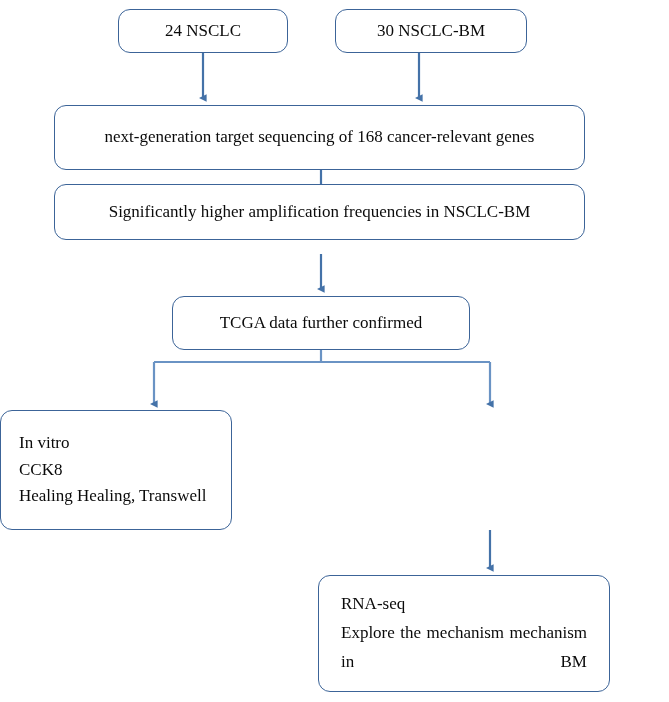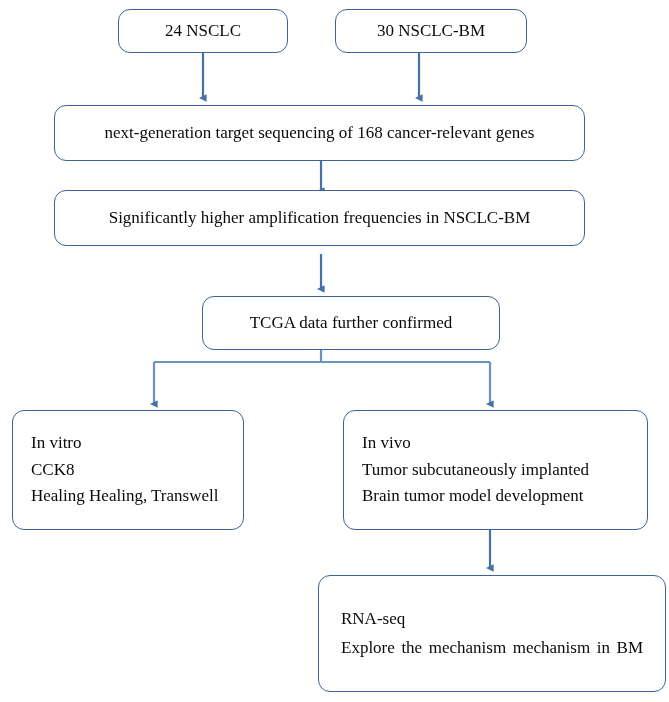--- a/index.html
+++ b/index.html
@@ -104,42 +104,37 @@
   </svg>
 
   <div class="node centered" style="left:118px; top:9px; width:170px; height:44px;">
     <div class="line">24 NSCLC</div>
   </div>
 
   <div class="node centered" style="left:335px; top:9px; width:192px; height:44px;">
     <div class="line">30 NSCLC-BM</div>
   </div>
 
-  <div class="node centered" style="left:54px; top:105px; width:531px; height:56px;">
+  <div class="node centered" style="left:54px; top:105px; width:531px; height:65px;">
     <div class="line">next-generation target sequencing of 168 cancer-relevant genes</div>
   </div>
 
-  <div class="node centered" style="left:54px; top:190px; width:531px; height:56px;">
+  <div class="node centered" style="left:54px; top:184px; width:531px; height:56px;">
     <div class="line">Significantly higher amplification frequencies in NSCLC-BM</div>
   </div>
 
-  <div class="node centered" style="left:172px; top:296px; width:298px; height:54px;margin-left:30px;">
+  <div class="node centered" style="left:172px; top:296px; width:298px; height:54px;">
     <div class="line">TCGA data further confirmed</div>
   </div>
 
-  <div class="node left-text" style="left:12px; top:410px; width:232px; height:120px;">
+  <div class="node left-text" style="left:0; top:410px; width:232px; height:120px;">
     <div class="line">In vitro</div>
     <div class="line">CCK8</div>
     <div class="line">Healing Healing, Transwell</div>
   </div>
 
-  <div class="node left-text" style="left:343px; top:410px; width:305px; height:120px;">
-    <div class="line">In vivo</div>
-    <div class="line">Tumor subcutaneously implanted</div>
-    <div class="line">Brain tumor model development</div>
-  </div>
 
-  <div class="node justified" style="left:318px; top:575px; width:348px; height:117px;">
+  <div class="node justified" style="left:318px; top:575px; width:292px; height:117px;">
     <div class="line nojust">RNA-seq</div>
     <div class="line">Explore the mechanism mechanism in BM</div>
   </div>
 
 </div>
 
 </body></html>

